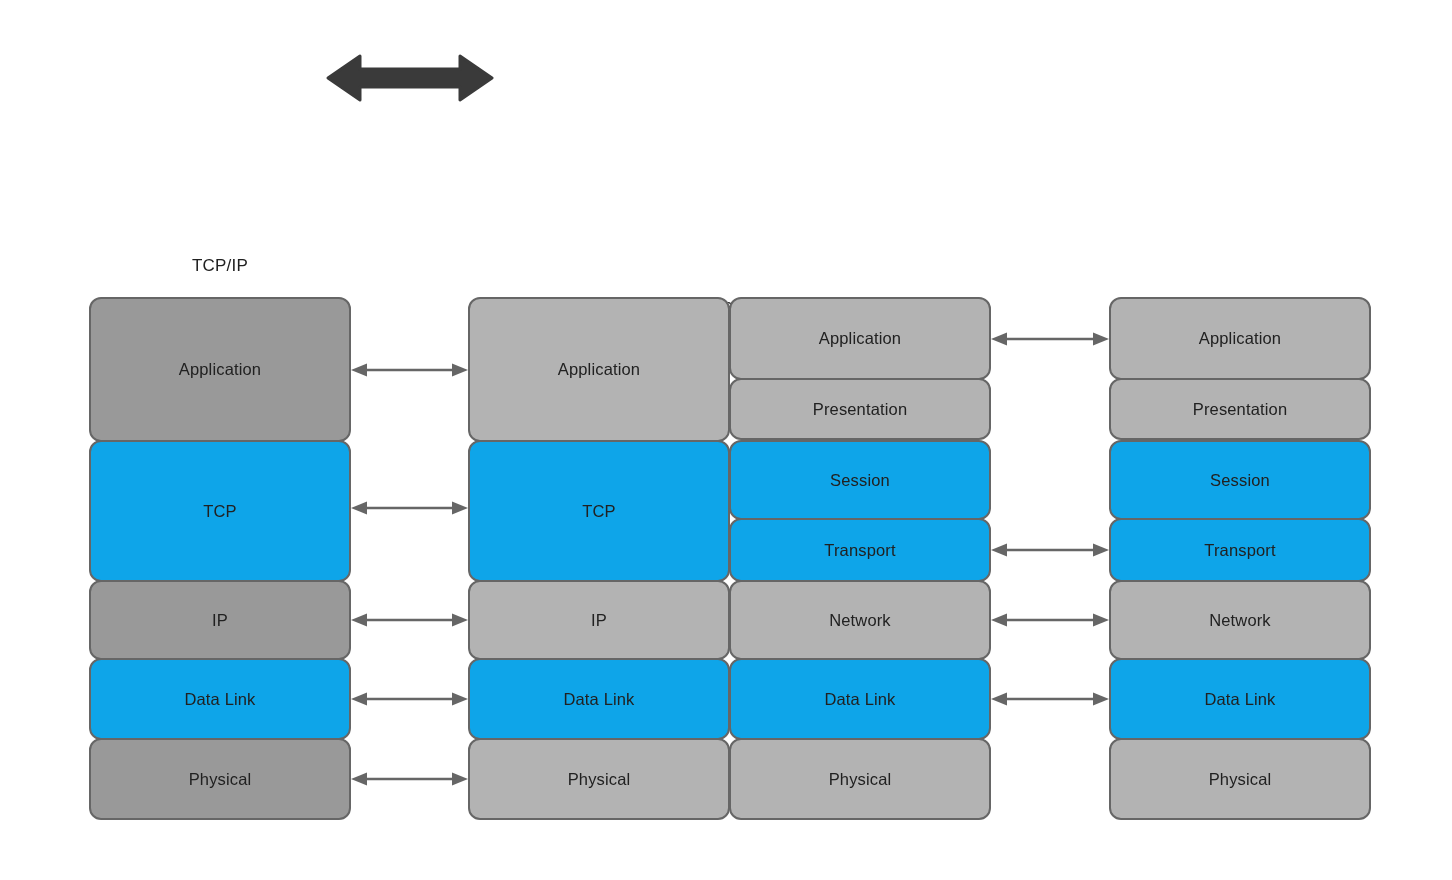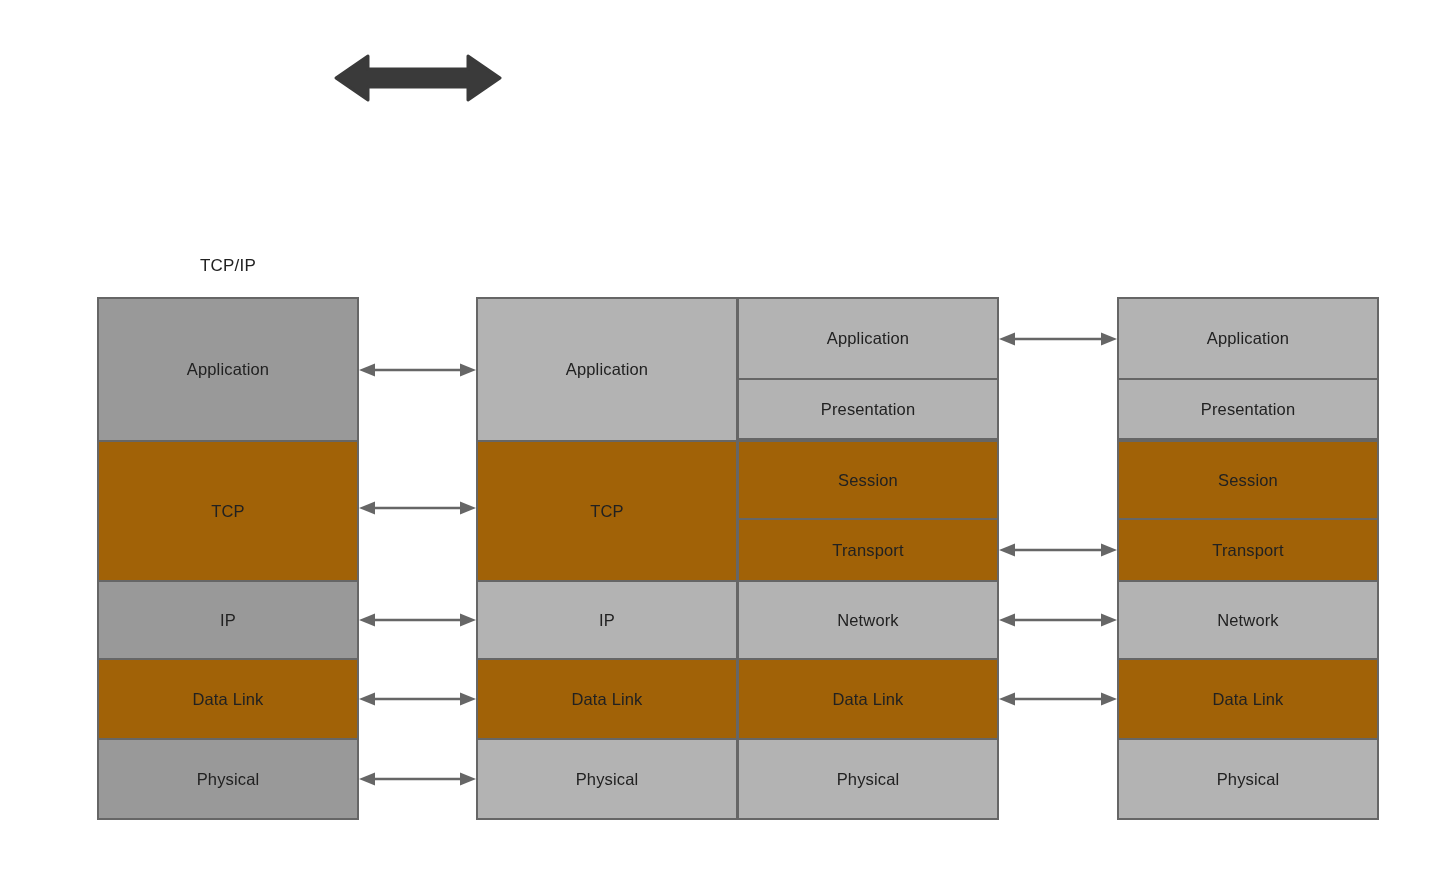--- a/index.html
+++ b/index.html
@@ -9,21 +9,21 @@
   }
   body {
     width: 1452px;
     height: 880px;
     position: relative;
     font-family: "Liberation Sans", sans-serif;
     overflow: hidden;
   }
   .canvas {
     position: absolute;
-    left: 12px;
+    left: 4px;
     top: 0;
     width: 1223px;
     height: 880px;
   }
 
   
   .big-arrow {
     position: absolute;
     left: 322px;
     top: 52px;
@@ -42,32 +42,32 @@
   }
   #title-tcpip { left: 85px;  top: 256px; width: 262px; }
   #title-gw    { left: 464px; top: 256px; width: 523px; margin-top: 40px; }
   #title-osi   { left: 1105px;top: 256px; width: 262px; }
 
   
   .box {
     position: absolute;
     box-sizing: border-box;
     border: 2px solid #666666;
-    border-radius: 0;
+    border-radius: 12px;
     background: #ffffff;
     display: flex;
     align-items: center;
     justify-content: center;
     font-size: 16.5px;
     color: #212121;
     letter-spacing: 0.15px;
   }
   .box.shade-dark  { background: #999999; }
   .box.shade-light { background: #b3b3b3; }
-  .box.white       { background: #a16207; }
+  .box.white       { background: #0ea5e9; }
 
   
   .conn {
     position: absolute;
     height: 26px;
   }
   .conn svg { display: block; }
 </style>
 </head>
 <body>

